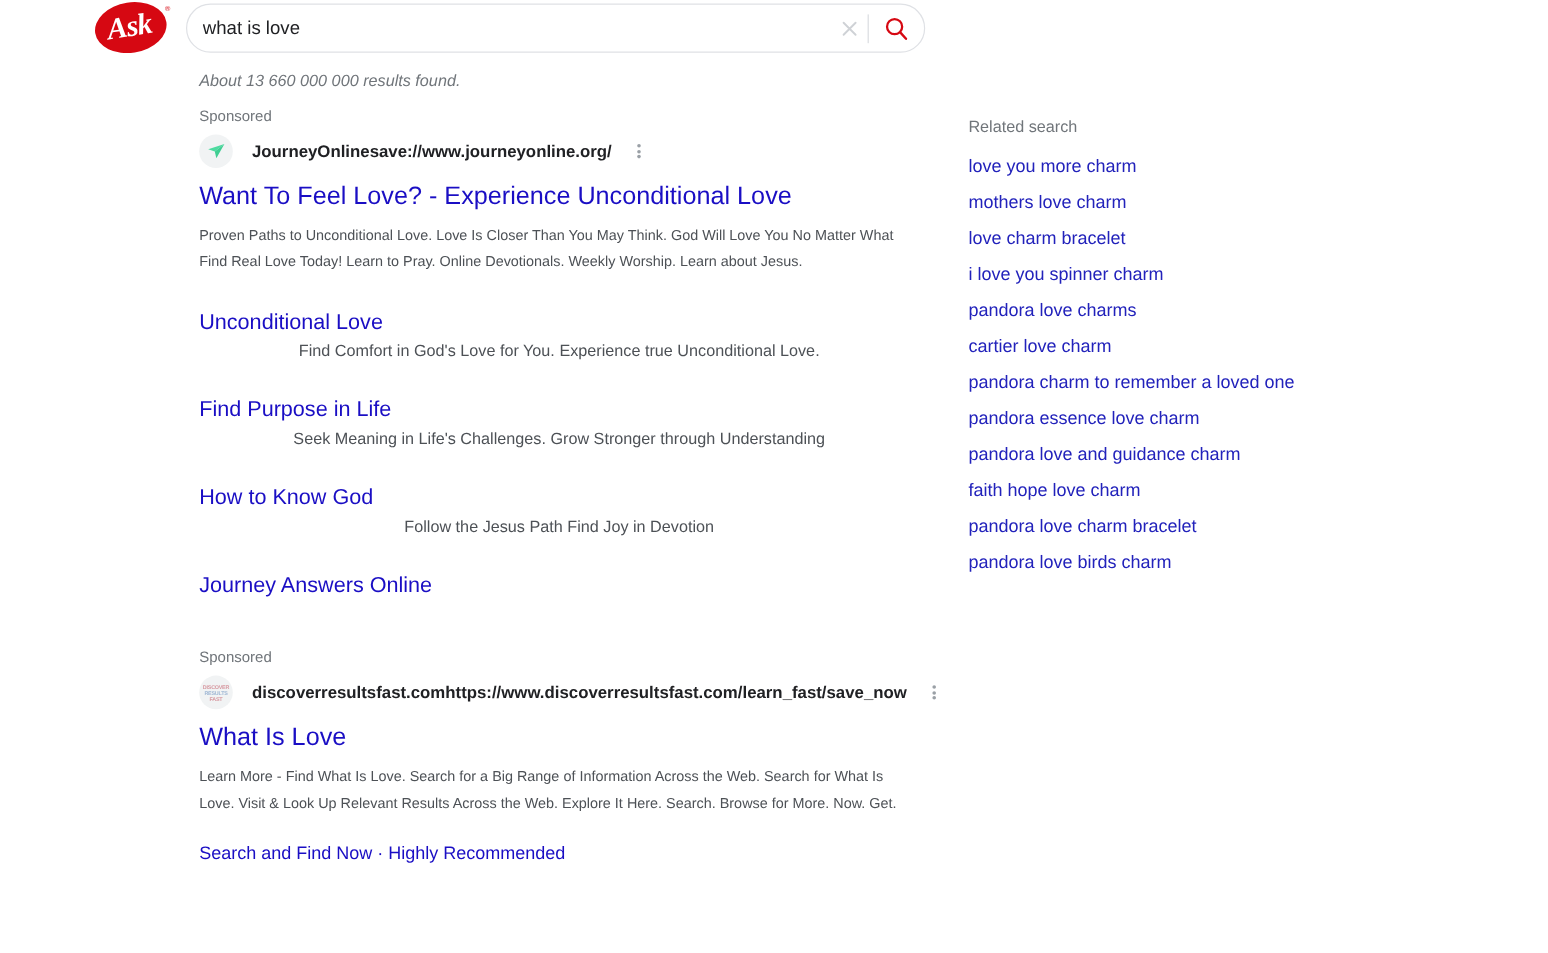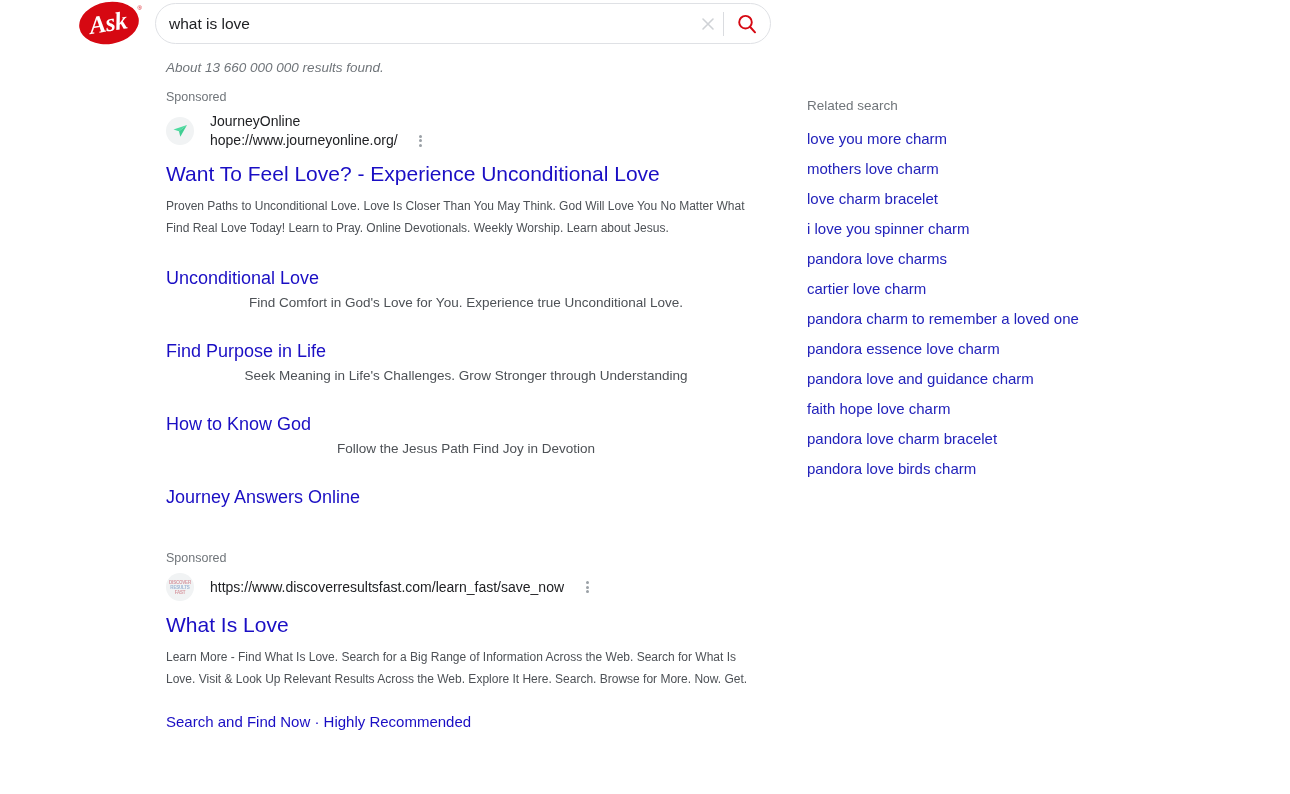--- a/index.html
+++ b/index.html
@@ -86,21 +86,21 @@
     width: 28px; height: 28px; border-radius: 50%;
     background: #f1f3f4; flex: none;
     display: flex; align-items: center; justify-content: center;
     margin-right: 16px;
   }
   .fav-text {
     font-size: 4.5px; line-height: 5px; color: #d79aa2;
     text-align: center; font-weight: bold; letter-spacing: -0.2px;
   }
   .fav-text .b { color: #9fb7d4; }
-  .site-lines { display: flex; flex-direction: column; justify-content: center; }
+  .site-lines { display: flex; flex-direction: row; justify-content: center; font-weight: bold; }
   .site-name { font-size: 14px; color: #202124; line-height: 19px; }
   .site-url-row { display: flex; align-items: center; }
   .site-url { font-size: 14px; color: #202124; line-height: 19px; }
   .kebab {
     display: inline-flex; flex-direction: column; justify-content: space-between;
     width: 14px; height: 14px; margin-left: 16px; padding: 1px 0;
     cursor: pointer; align-items: center;
   }
   .kebab i { display: block; width: 3px; height: 3px; background: #9aa0a6; border-radius: 50%; }
 
@@ -179,21 +179,21 @@
       <div class="ad-site-row">
         <span class="favicon">
           <svg width="16" height="16" viewBox="0 0 16 16">
             <path d="M15 2 L1.5 6.4 L7 8.2 L15 2 Z" fill="#4ddba0"></path>
             <path d="M15 2 L7 8.2 L8.3 13.8 L15 2 Z" fill="#3fce92"></path>
           </svg>
         </span>
         <span class="site-lines">
           <span class="site-name">JourneyOnline</span>
           <span class="site-url-row">
-            <span class="site-url">hope://www.journeyonline.org/</span>
+            <span class="site-url">save://www.journeyonline.org/</span>
             <span class="kebab">
                 <i></i>
                 <i></i>
                 <i></i>
               </span>
           </span>
         </span>
       </div>
 
       <a class="ad-headline">Want To Feel Love? - Experience Unconditional Love</a>
@@ -221,20 +221,21 @@
 
       <div class="ad-site-row">
         <span class="favicon">
           <span class="fav-text">
             <span>DISCOVER</span><br>
             <span class="b">RESULTS</span><br>
             <span>FAST</span>
           </span>
         </span>
         <span class="site-lines">
+          <span class="site-name">discoverresultsfast.com</span>
           <span class="site-url-row">
             <span class="site-url">https://www.discoverresultsfast.com/learn_fast/save_now</span>
             <span class="kebab">
                 <i></i>
                 <i></i>
                 <i></i>
               </span>
           </span>
         </span>
       </div>

